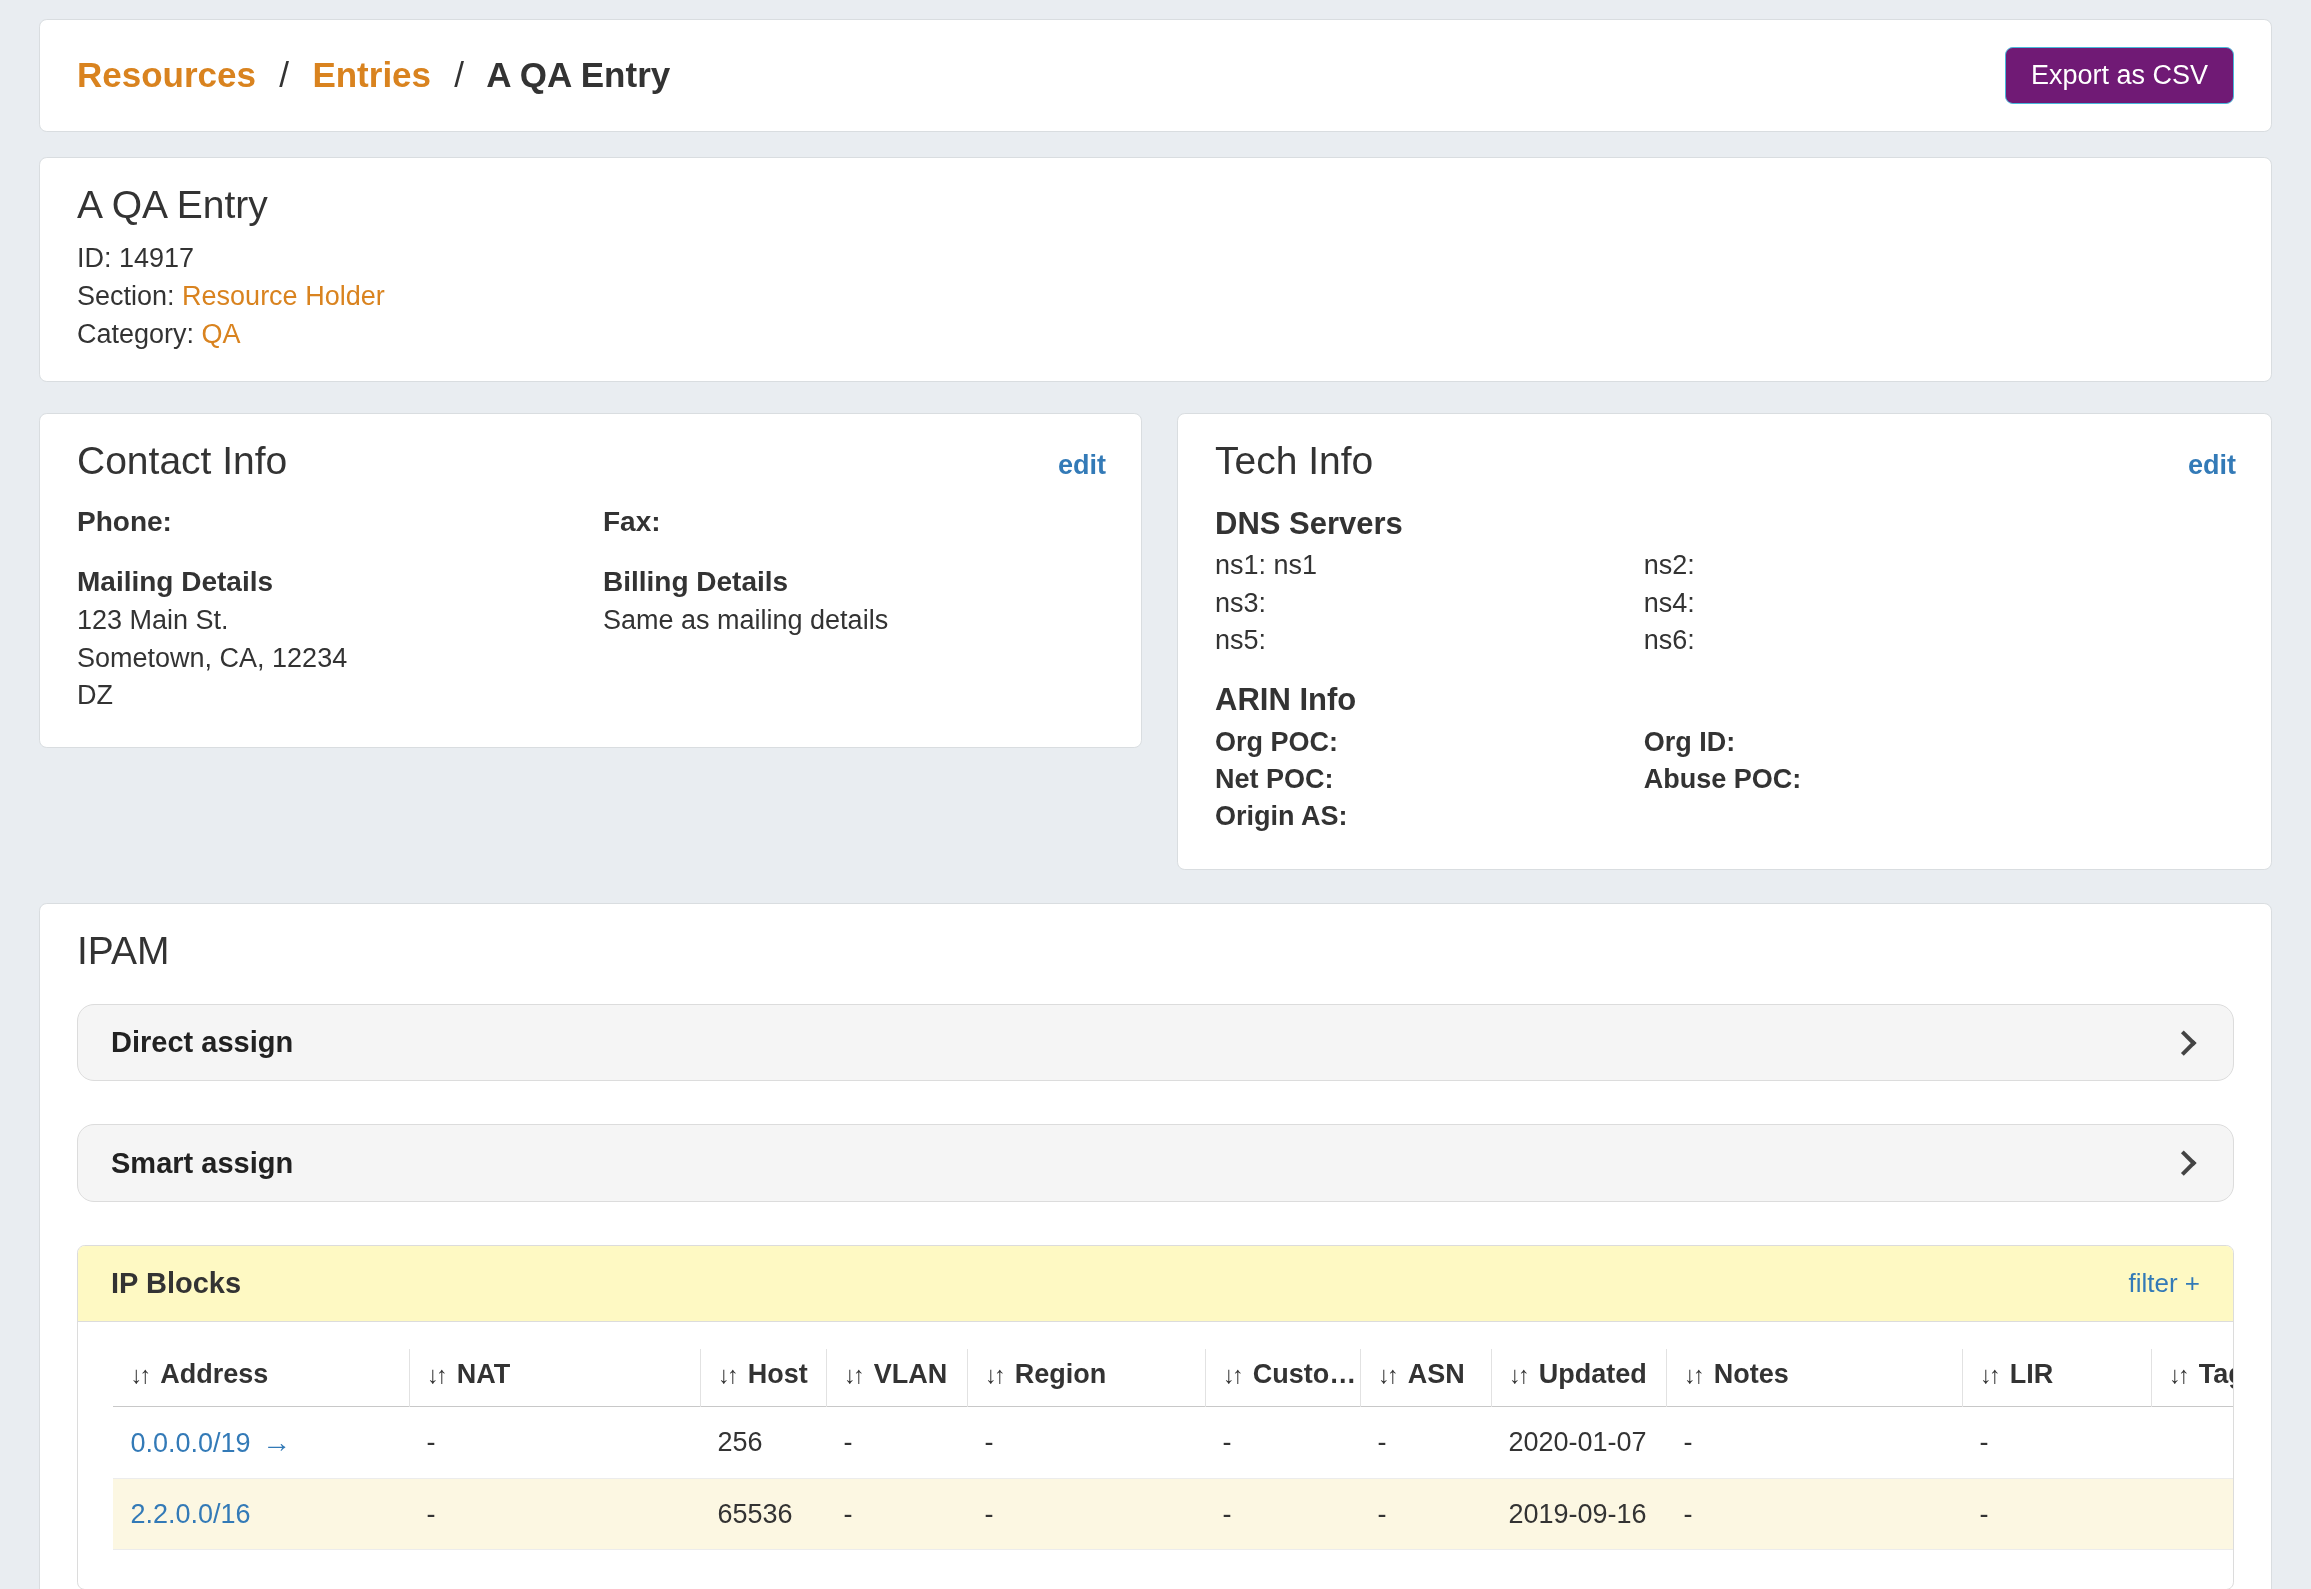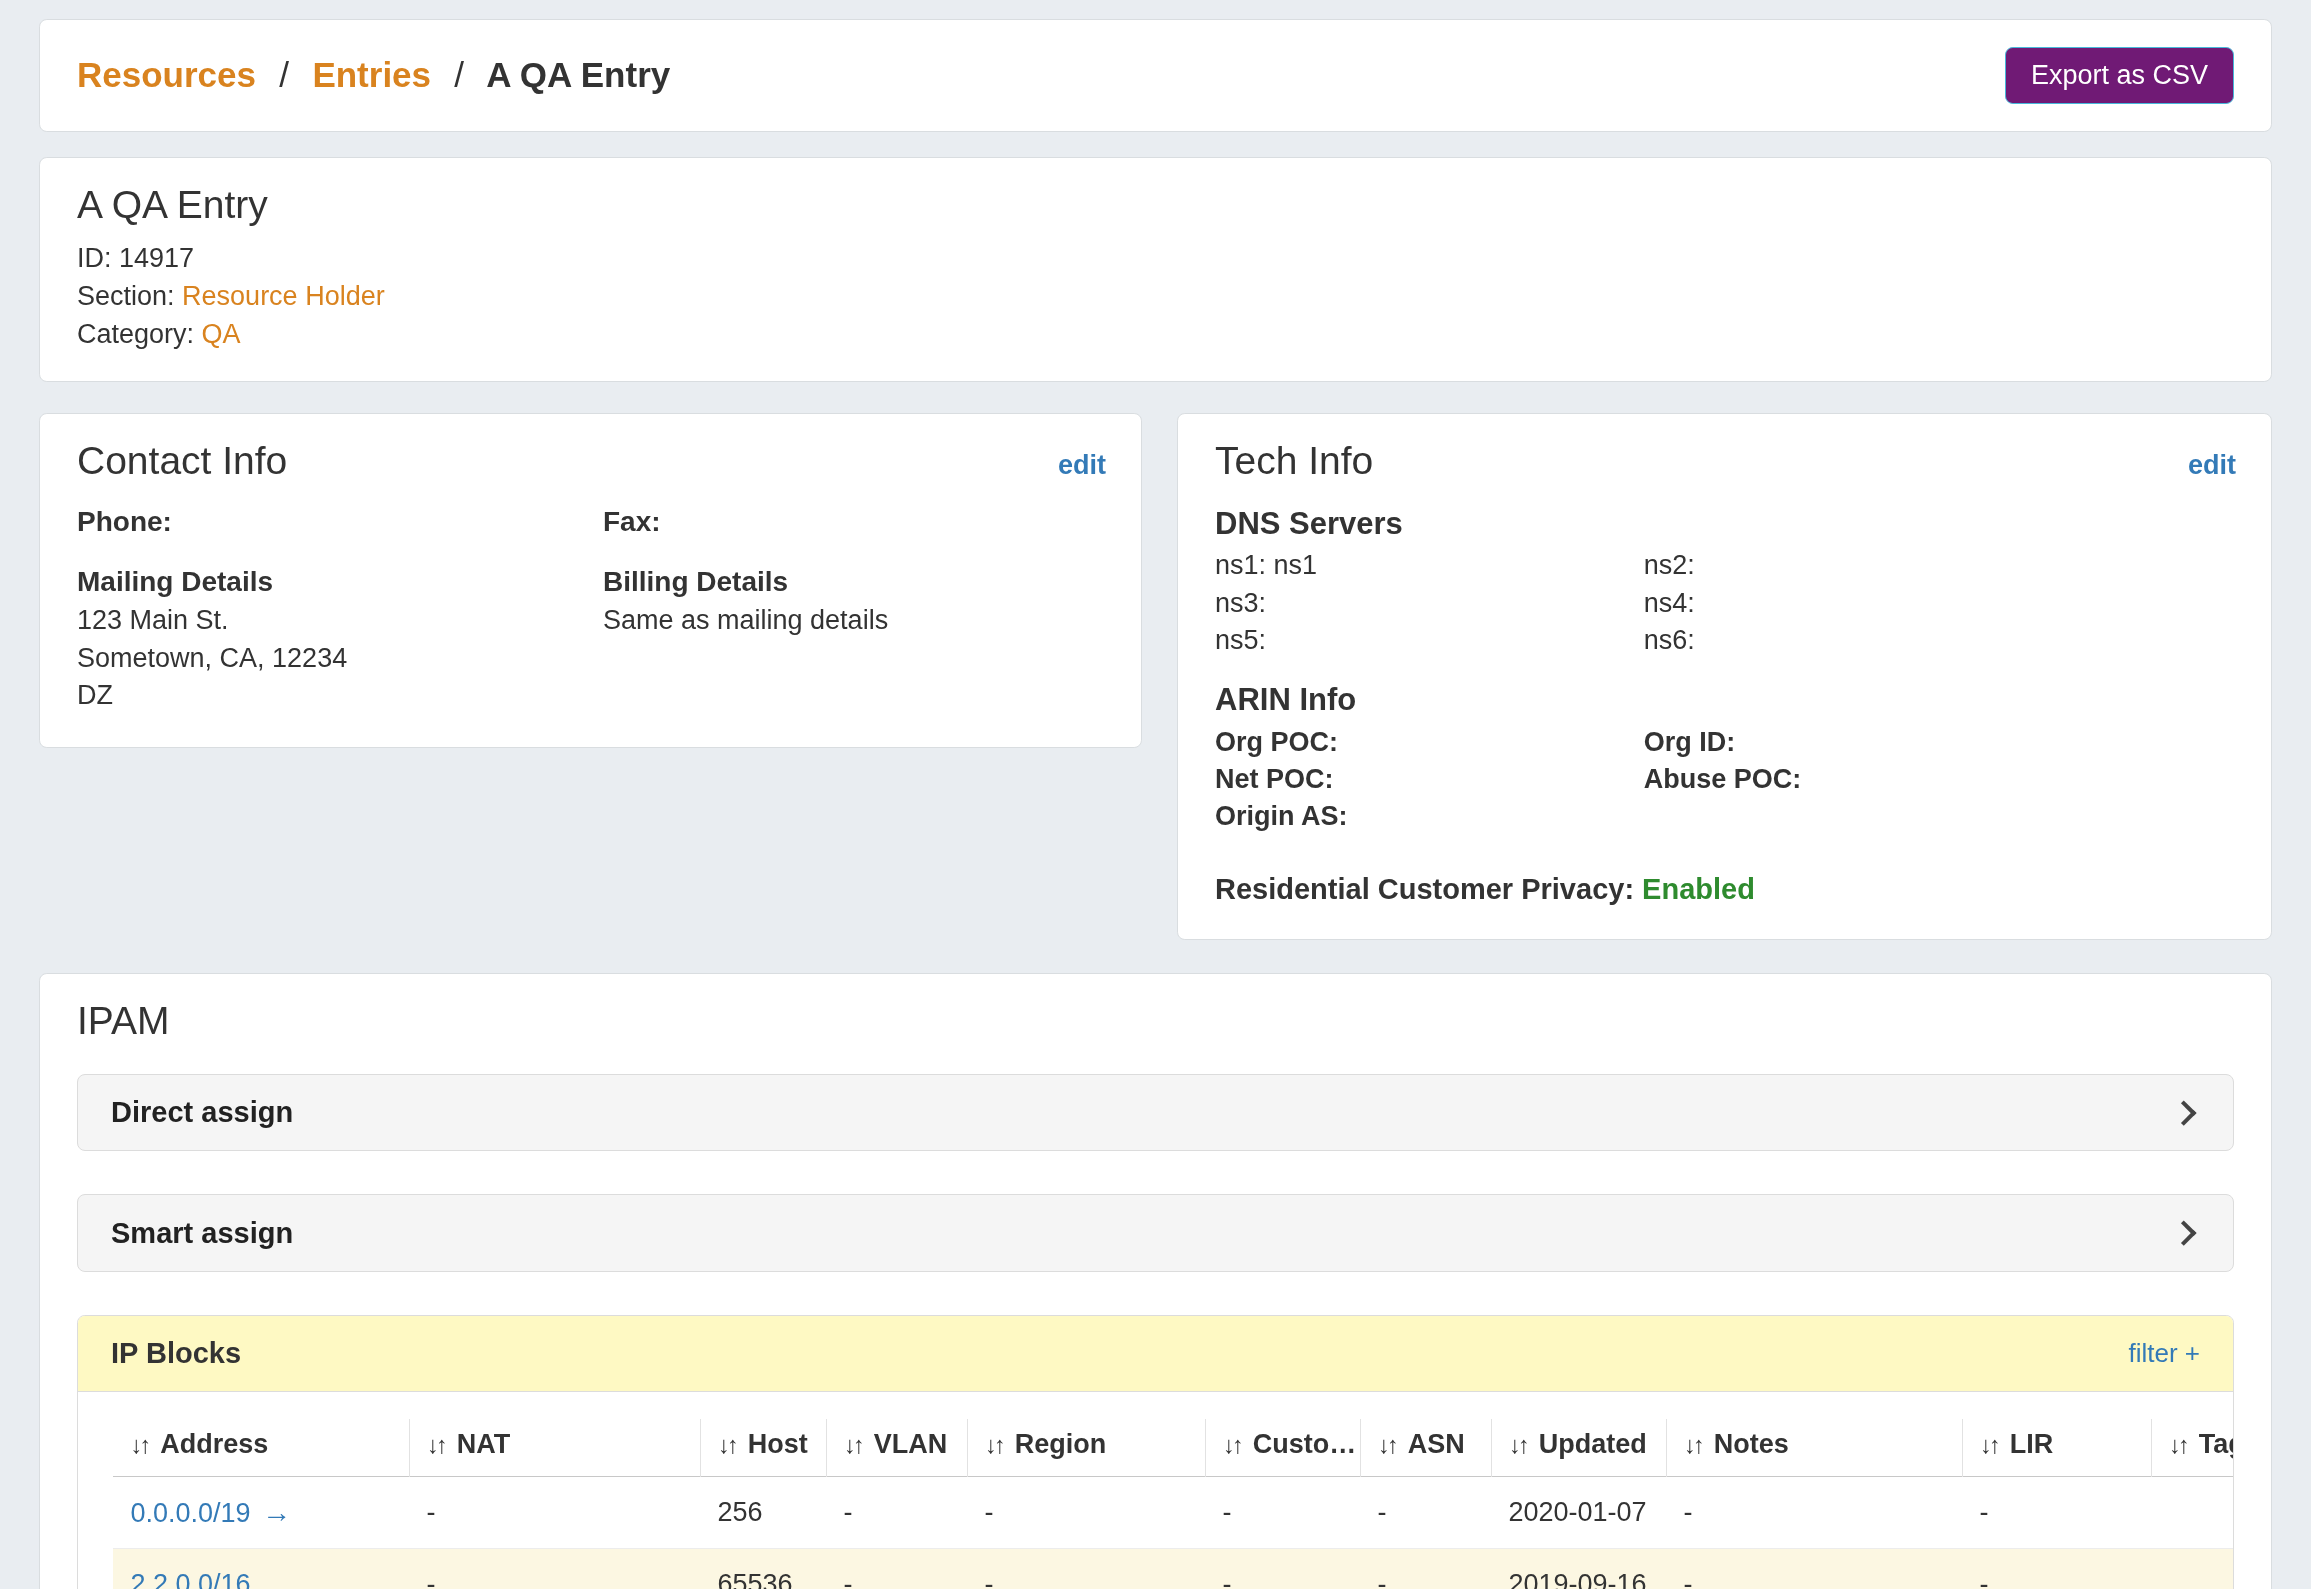--- a/index.html
+++ b/index.html
@@ -61,21 +61,21 @@
   .pair-grid > div { line-height:1.38; }
   .b { font-weight:bold; }
   .privacy { margin-top:37px; font-weight:bold; font-size:29px; }
   .green { color:#2e8b2e; }
 
   
   .ipam-panel { padding:25px 37px 58px 37px; }
   .ipam-panel .panel-title { margin-bottom:31px; }
   .accordion {
     background:#f5f5f5;
-    border:1.9px solid #dcdcdc; border-radius:8px;
+    border:1.9px solid #dcdcdc; border-radius:17px;
     padding:21.3px 33px; margin-bottom:43px;
     display:flex; justify-content:space-between; align-items:center;
     cursor:pointer;
   }
   .acc-label { font-weight:bold; font-size:29px; color:#222; }
   .chev {
     width:17.5px; height:17.5px;
     border-top:4.9px solid #444; border-right:4.9px solid #444;
     transform:rotate(45deg); margin-right:7.8px;
   }
@@ -188,24 +188,20 @@
       <div class="subhead">ARIN Info</div>
       <div class="pair-grid">
         <div><span class="b">Org POC:</span> <span></span></div>
         <div><span class="b">Org ID:</span> <span></span></div>
         <div><span class="b">Net POC:</span> <span></span></div>
         <div><span class="b">Abuse POC:</span> <span></span></div>
         <div><span class="b">Origin AS:</span> <span></span></div>
         <div></div>
       </div>
 
-      <div class="privacy">
-        <span>Residential Customer Privacy:</span>
-        <span class="green">Enabled</span>
-      </div>
     </section>
   </div>
 
   <section class="panel ipam-panel">
     <h2 class="panel-title">IPAM</h2>
 
     <div class="accordion">
       <span class="acc-label">Direct assign</span>
       <span class="chev"></span>
     </div>

